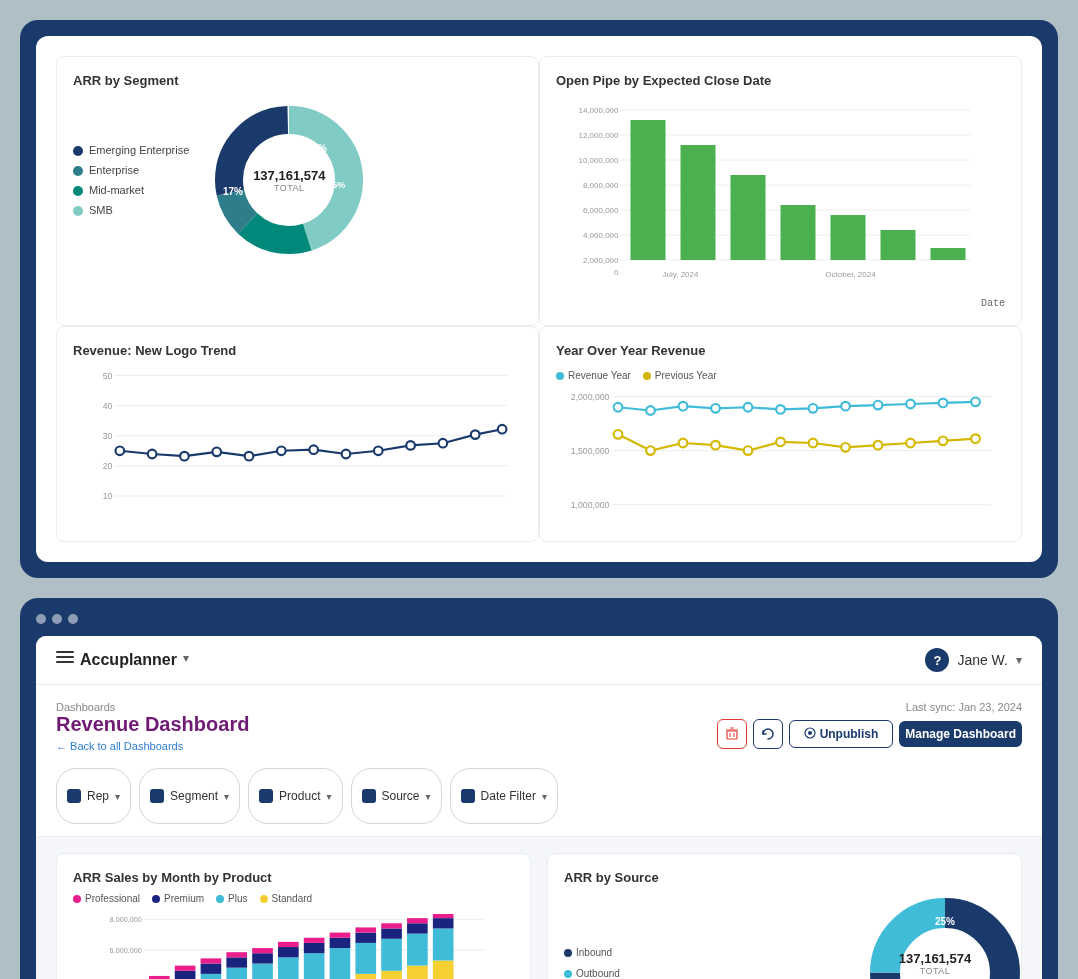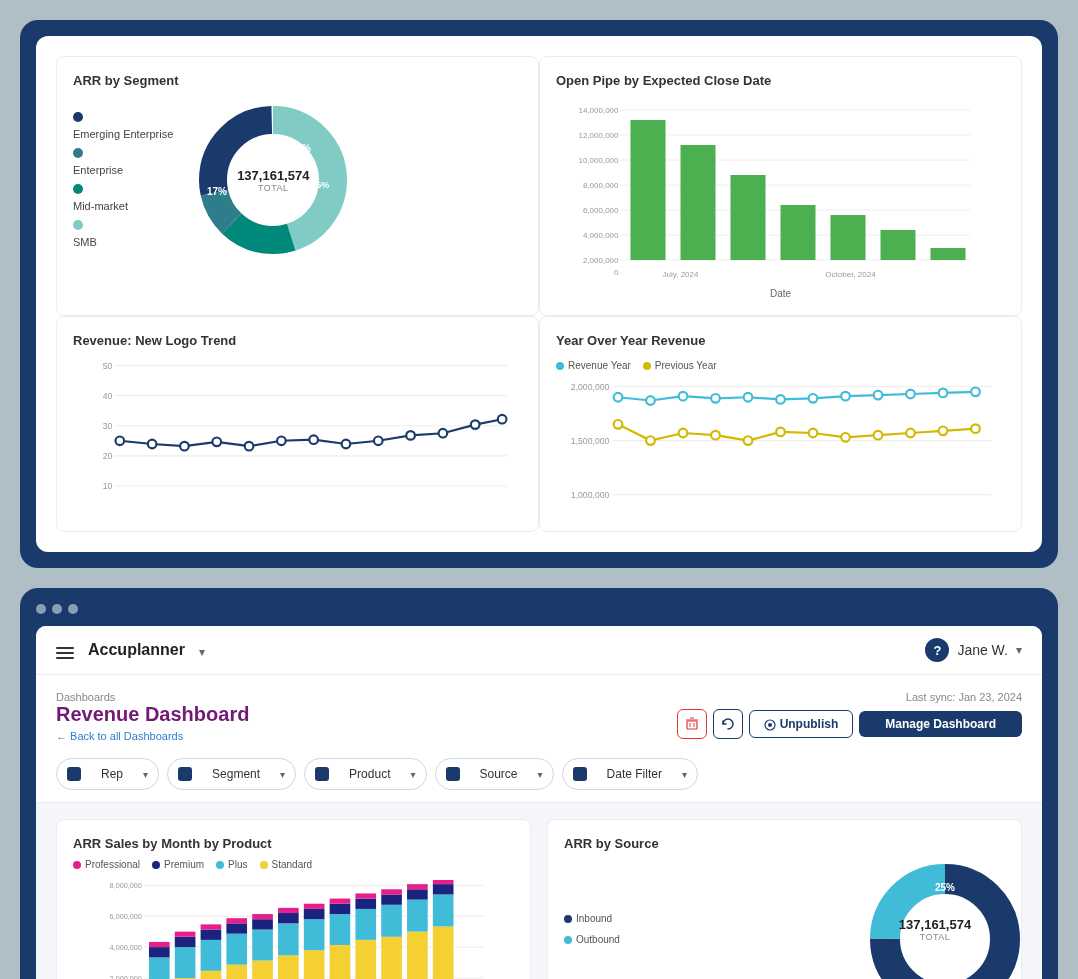--- a/index.html
+++ b/index.html
@@ -48,25 +48,24 @@
       gap: 20px;
     }
     .legend-list {
       list-style: none;
       display: flex;
       flex-direction: column;
       gap: 8px;
     }
     .legend-item {
       display: flex;
-      align-items: flex-start;
+      align-items: flex-end;
       gap: 6px;
       font-size: 11px;
       color: #444;
-      flex-direction: column;
     }
     .legend-dot {
       width: 10px;
       height: 10px;
       border-radius: 50%;
       flex-shrink: 0;
     }
     .donut-wrapper {
       position: relative;
       width: 160px;
@@ -86,22 +85,23 @@
       color: #222;
     }
     .donut-label {
       font-size: 9px;
       color: #888;
       letter-spacing: 0.5px;
     }
     .bar-axis-label {
       font-size: 10px;
       color: #666;
-      text-align: center;
-      margin-top: 4px;
+      text-align: right;
+      margin-top: 14px;
+      font-family: Liberation Mono, monospace;
     }
 
     
     .bottom-card {
       background: #1a3a6b;
       border-radius: 18px;
       padding: 16px;
     }
     .window-dots {
       display: flex;
@@ -124,22 +124,22 @@
     .app-nav {
       background: white;
       padding: 12px 20px;
       display: flex;
       align-items: center;
       justify-content: space-between;
       border-bottom: 1px solid #e8edf2;
     }
     .nav-left {
       display: flex;
-      align-items: flex-end;
-      gap: 14px;
+      align-items: flex-start;
+      gap: 6px;
     }
     .hamburger-icon {
       display: flex;
       flex-direction: column;
       gap: 3px;
       cursor: pointer;
     }
     .hamburger-line {
       width: 18px;
       height: 2px;
@@ -237,25 +237,25 @@
     .unpublish-btn {
       padding: 6px 14px;
       border: 1px solid #1a3a6b;
       border-radius: 6px;
       background: white;
       color: #1a3a6b;
       font-size: 12px;
       font-weight: 600;
       cursor: pointer;
       display: flex;
-      align-items: flex-end;
+      align-items: flex-start;
       gap: 4px;
     }
     .manage-btn {
-      padding: 6px 26px;
+      padding: 6px 6px;
       border-radius: 6px;
       background: #1a3a6b;
       color: white;
       font-size: 12px;
       font-weight: 600;
       cursor: pointer;
       border: none;
     }
 
     
@@ -263,22 +263,22 @@
       padding: 8px 20px 12px;
       background: white;
       display: flex;
       gap: 8px;
       flex-wrap: wrap;
       border-bottom: 1px solid #e8edf2;
     }
     .filter-pill {
       display: flex;
       align-items: center;
-      gap: 20px;
-      padding: 8px 10px;
+      gap: 6px;
+      padding: 20px 10px;
       border: 1px solid #d0d7de;
       border-radius: 20px;
       background: white;
       font-size: 12px;
       color: #333;
       cursor: pointer;
     }
     .filter-icon {
       width: 14px;
       height: 14px;

